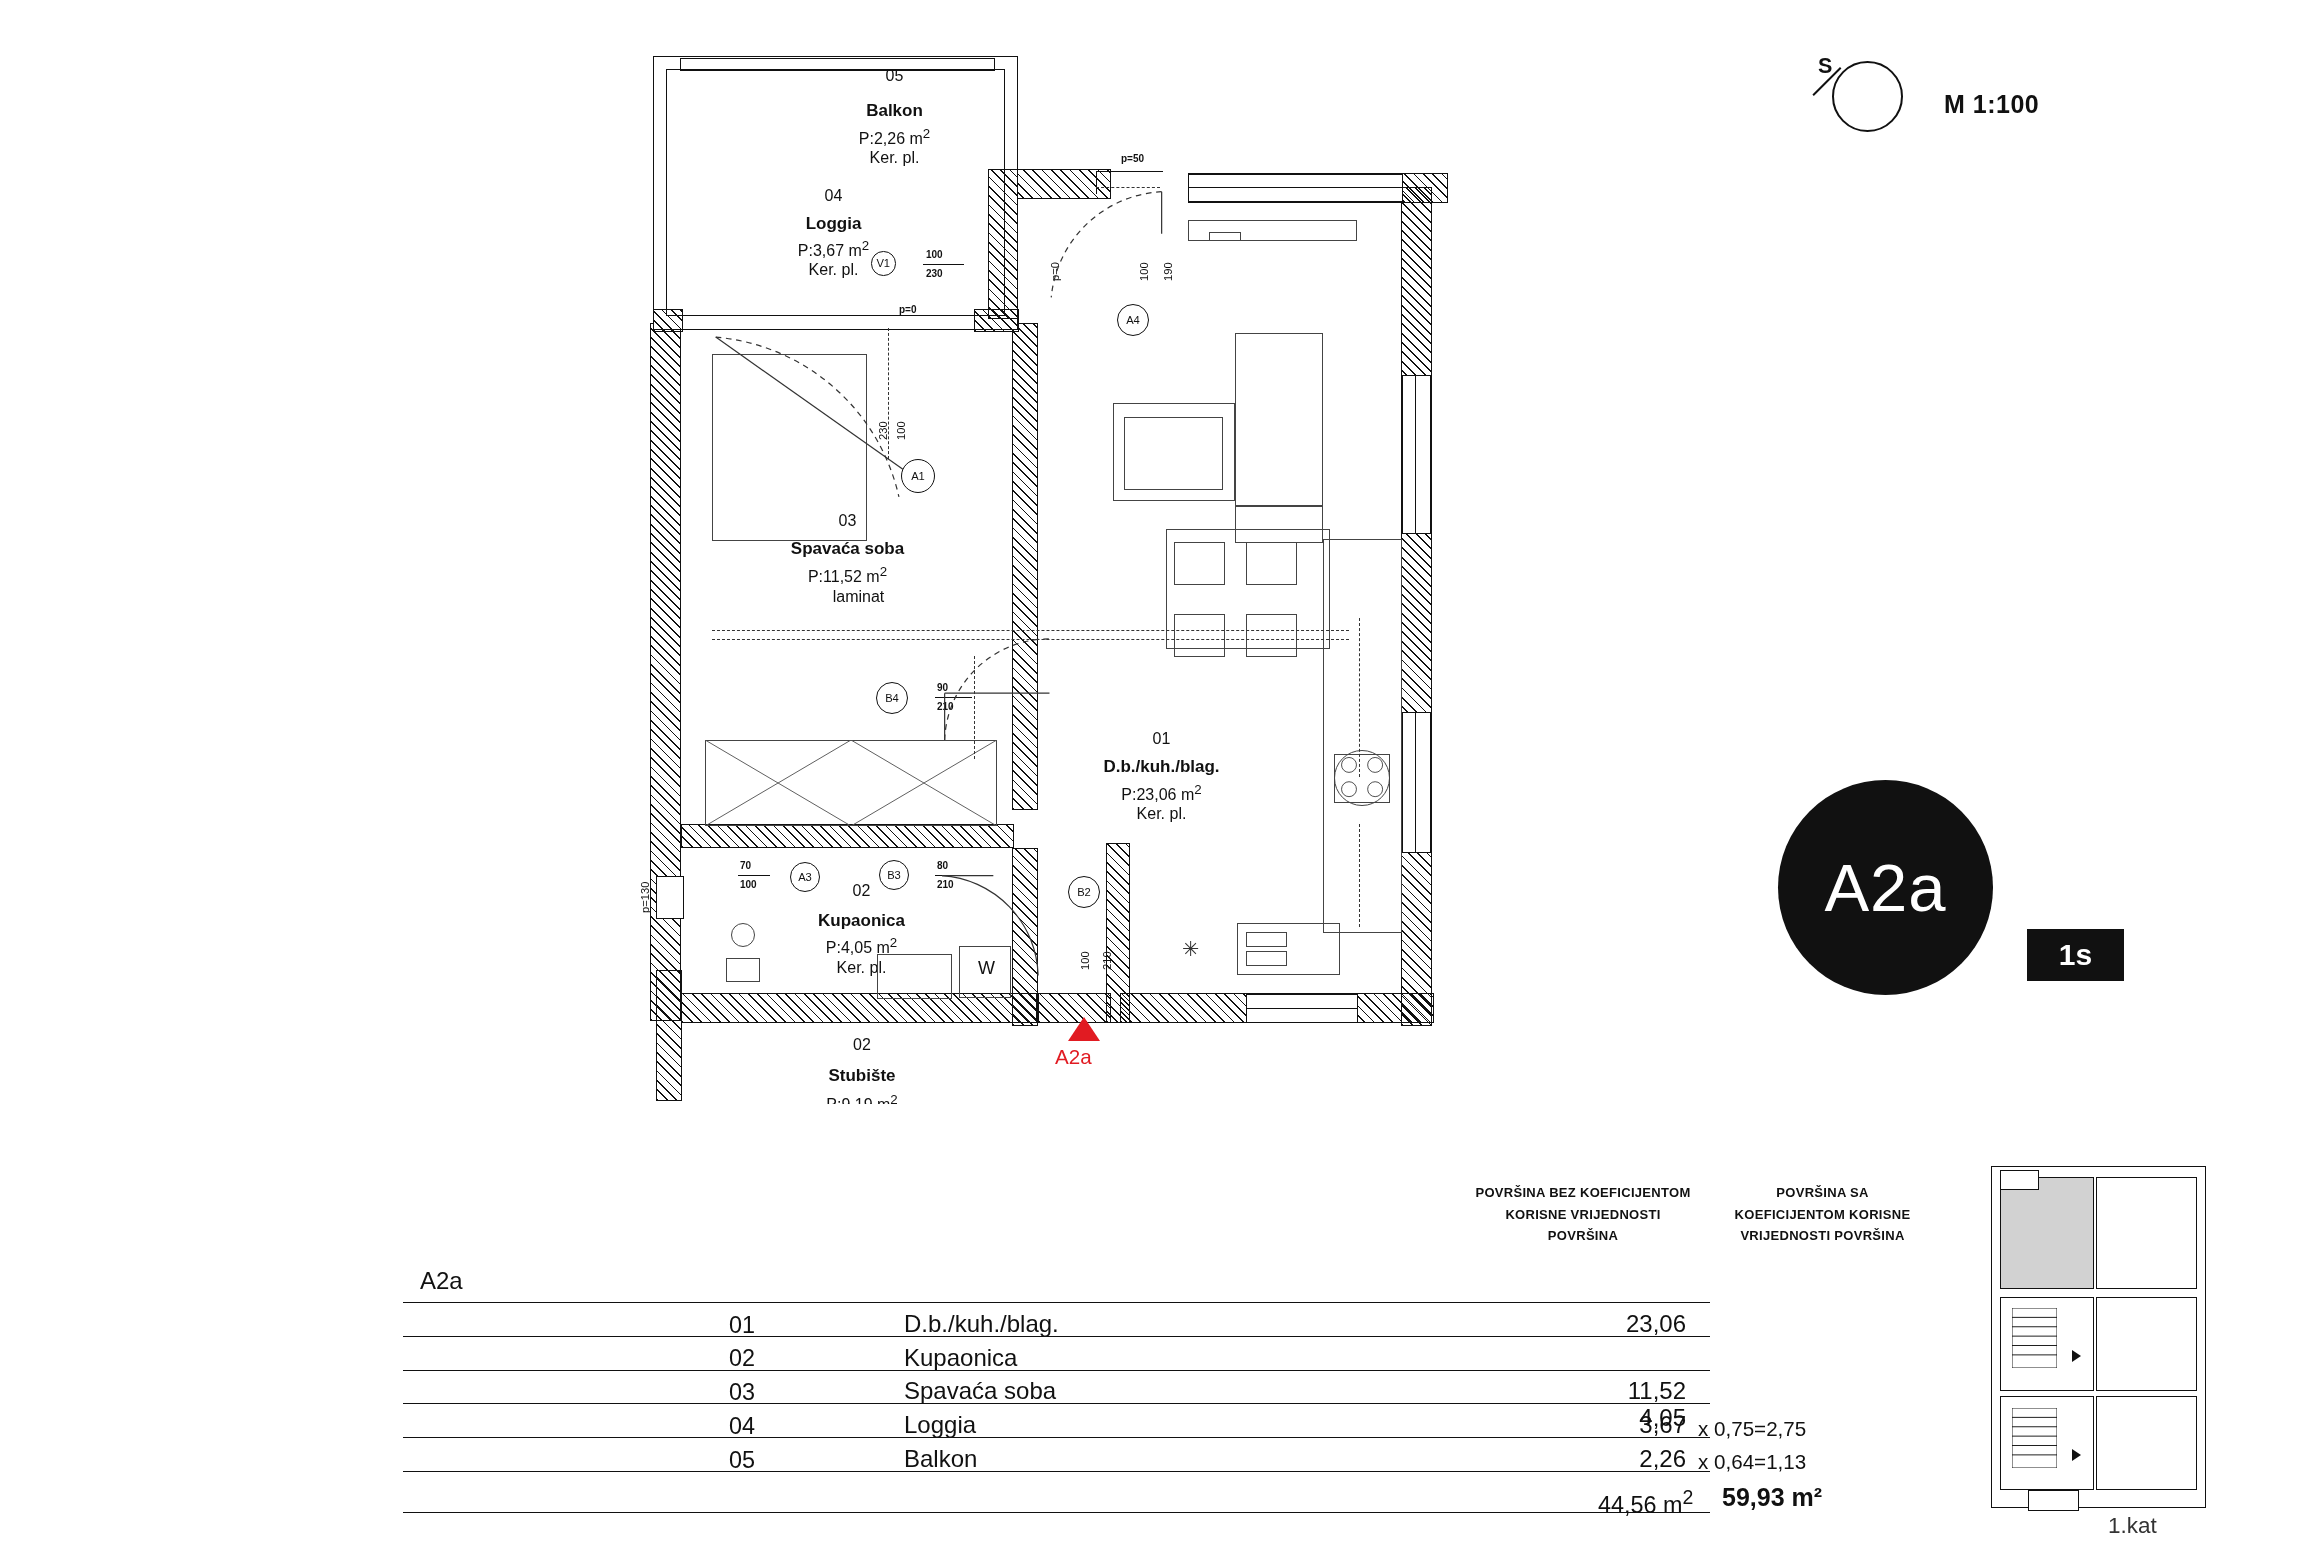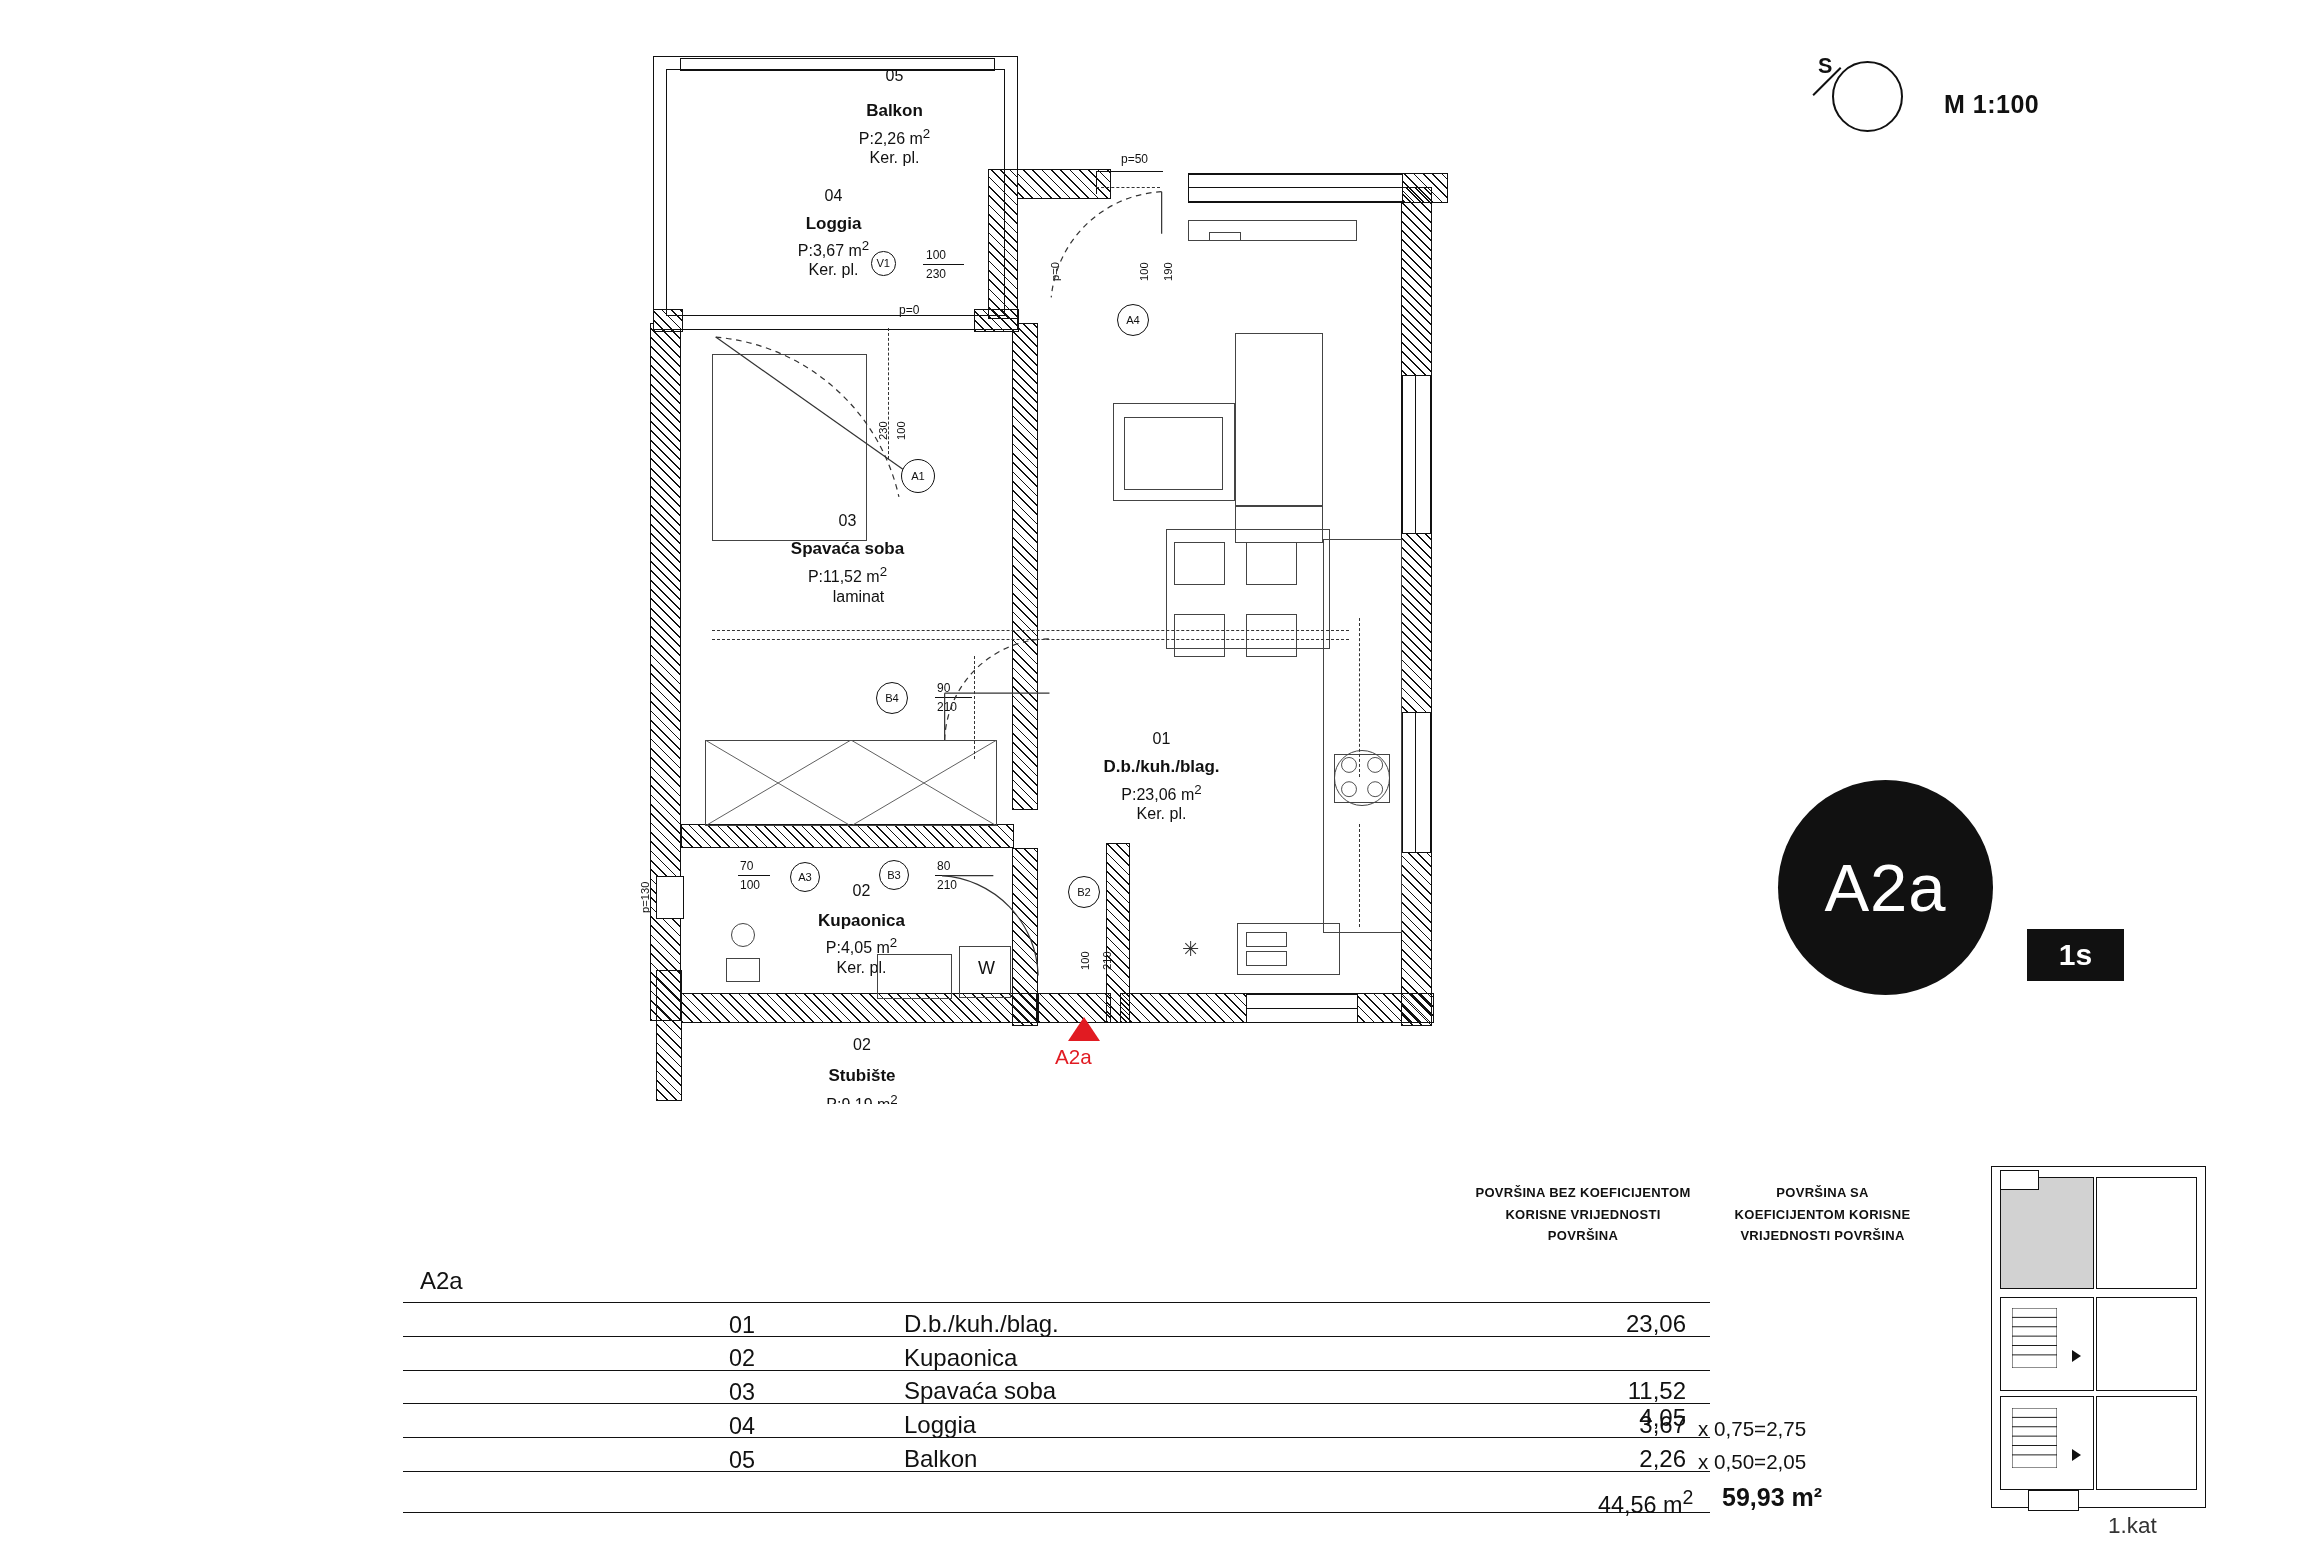--- a/index.html
+++ b/index.html
@@ -16,21 +16,21 @@
       border:1.5px solid #111;box-sizing:border-box;}
   .wallw{position:absolute;background:#fff;border:1.5px solid #111;box-sizing:border-box;}
   .thin{position:absolute;background:#111;}
   .rectline{position:absolute;border:1.4px solid #111;box-sizing:border-box;}
   .rectlineLite{position:absolute;border:0.9px solid #444;box-sizing:border-box;}
   .dash{position:absolute;border-top:1.3px dashed #333;}
   .dashv{position:absolute;border-left:1.3px dashed #333;}
 
   .lbl{position:absolute;font-size:16px;line-height:19.7px;text-align:center;white-space:nowrap;}
   .lbl b{font-size:17px;}
-  .tiny{position:absolute;font-size:12px;line-height:12px;white-space:nowrap;}
+  .tiny{position:absolute;font-size:10px;line-height:12px;white-space:nowrap;font-weight:bold;}
   .tinyv{position:absolute;font-size:11.2px;line-height:12px;white-space:nowrap;transform:rotate(-90deg);transform-origin:0 0;}
   .circ{position:absolute;border:1.3px solid #111;border-radius:50%;background:#fff;
         font-size:11.2px;display:flex;align-items:center;justify-content:center;}
 
   
   #compass{position:absolute;left:1832px;top:61px;width:67px;height:67px;border:2.3px solid #111;border-radius:50%;background:#fff;}
   #compass:after{content:"";position:absolute;left:5.6px;top:3.7px;width:39px;height:39px;border-left:2.3px solid #111;transform:rotate(45deg);transform-origin:0 0;}
   .sLetter{position:absolute;left:1818px;top:54px;font-size:21.5px;font-weight:bold;}
   .scaleTxt{position:absolute;left:1944px;top:90px;font-size:25px;font-weight:bold;letter-spacing:0.5px;}
 
@@ -288,21 +288,21 @@
 
   <div class="rowno" style="left:729px;top:1413px;">04</div>
   <div class="rowname" style="left:904px;top:1411px;">Loggia</div>
   <div class="rowval" style="left:1499px;top:1411px;width:187px;">3,67</div>
   <div class="rowextra" style="left:1698px;top:1417px;">x 0,75=2,75</div>
   <div class="hline" style="left:403px;top:1437px;width:1307px;"></div>
 
   <div class="rowno" style="left:729px;top:1447px;">05</div>
   <div class="rowname" style="left:904px;top:1445px;">Balkon</div>
   <div class="rowval" style="left:1499px;top:1445px;width:187px;">2,26</div>
-  <div class="rowextra" style="left:1698px;top:1450px;">x 0,50=2,05</div>
+  <div class="rowextra" style="left:1698px;top:1450px;">x 0,64=1,13</div>
   <div class="hline" style="left:403px;top:1471px;width:1307px;"></div>
 
   <div class="totsm" style="left:1598px;top:1486px;"><span>44,56 m</span><sup>2</sup></div>
   <div class="totbig" style="left:1722px;top:1483px;">59,93 m²</div>
   <div class="hline" style="left:403px;top:1512px;width:1307px;"></div>
 </div>
 
 <div id="keyplan">
   <div class="kp" style="left:0;top:0;width:215px;height:342px;"></div>
   <div class="kp fill" style="left:9.4px;top:11.2px;width:94px;height:112px;"></div>

